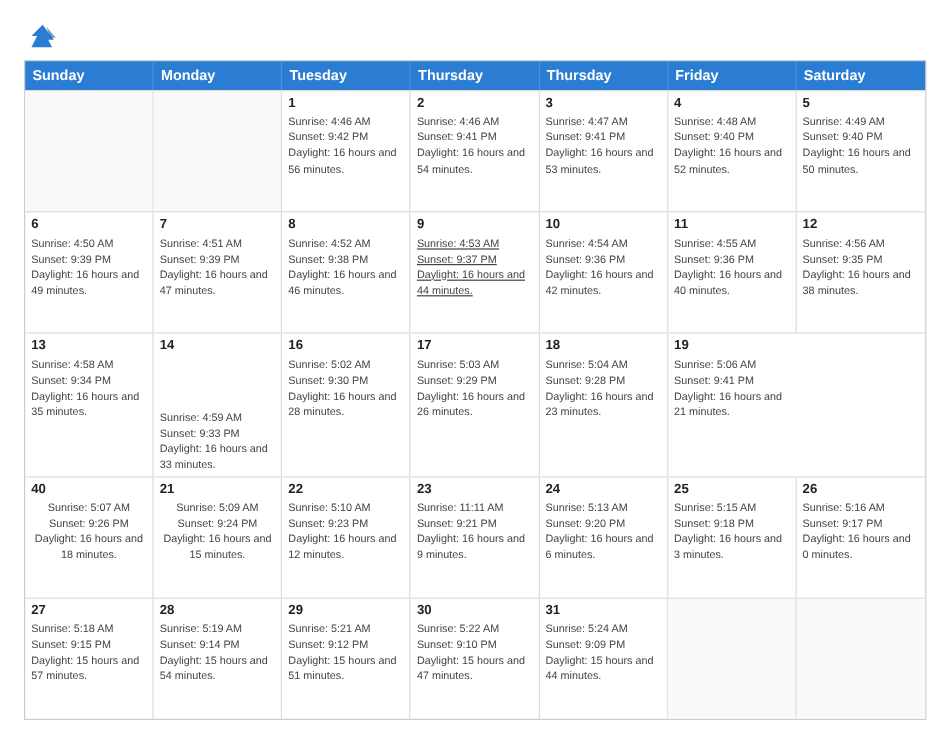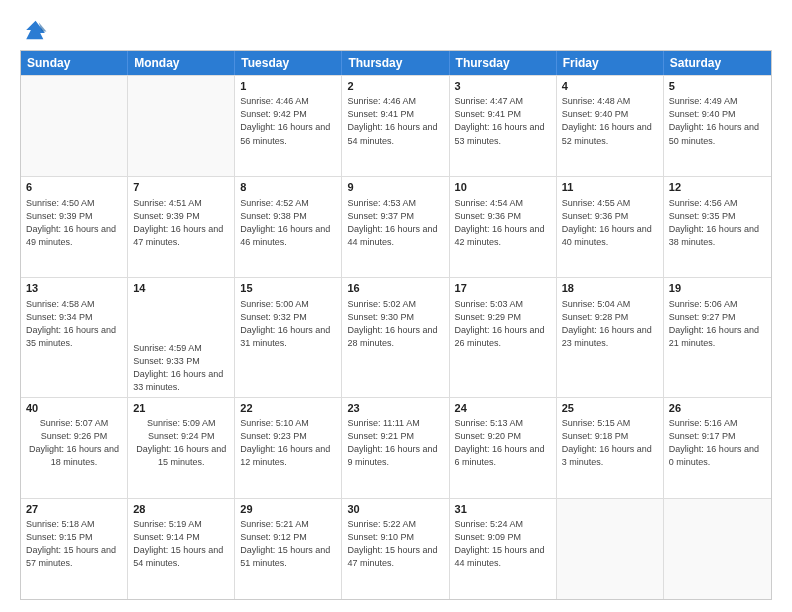--- a/index.html
+++ b/index.html
@@ -193,21 +193,21 @@
 Daylight: 16 hours and 47 minutes.</div>
           </div>
           <div class="cal-cell">
             <div class="day-num">8</div>
             <div class="cell-info" style="white-space: pre-line;">Sunrise: 4:52 AM
 Sunset: 9:38 PM
 Daylight: 16 hours and 46 minutes.</div>
           </div>
           <div class="cal-cell">
             <div class="day-num">9</div>
-            <div class="cell-info" style="white-space: pre-line;">Sunrise: 4:53 AM
+            <div class="cell-info" style="white-space: pre-line; text-decoration: underline;">Sunrise: 4:53 AM
 Sunset: 9:37 PM
 Daylight: 16 hours and 44 minutes.</div>
           </div>
           <div class="cal-cell">
             <div class="day-num">10</div>
             <div class="cell-info" style="white-space: pre-line;">Sunrise: 4:54 AM
 Sunset: 9:36 PM
 Daylight: 16 hours and 42 minutes.</div>
           </div>
           <div class="cal-cell">
@@ -230,47 +230,41 @@
 Sunset: 9:34 PM
 Daylight: 16 hours and 35 minutes.</div>
           </div>
           <div class="cal-cell">
             <div class="day-num">14</div>
             <div class="cell-info" style="white-space: pre-line; margin-top: 45px;">Sunrise: 4:59 AM
 Sunset: 9:33 PM
 Daylight: 16 hours and 33 minutes.</div>
           </div>
           <div class="cal-cell">
-            <div class="day-num">15</div>
-            <div class="cell-info" style="white-space: pre-line;">Sunrise: 5:00 AM
-Sunset: 9:32 PM
-Daylight: 16 hours and 31 minutes.</div>
-          </div>
-          <div class="cal-cell">
             <div class="day-num">16</div>
             <div class="cell-info" style="white-space: pre-line;">Sunrise: 5:02 AM
 Sunset: 9:30 PM
 Daylight: 16 hours and 28 minutes.</div>
           </div>
           <div class="cal-cell">
             <div class="day-num">17</div>
             <div class="cell-info" style="white-space: pre-line;">Sunrise: 5:03 AM
 Sunset: 9:29 PM
 Daylight: 16 hours and 26 minutes.</div>
           </div>
           <div class="cal-cell">
             <div class="day-num">18</div>
             <div class="cell-info" style="white-space: pre-line;">Sunrise: 5:04 AM
 Sunset: 9:28 PM
 Daylight: 16 hours and 23 minutes.</div>
           </div>
           <div class="cal-cell">
             <div class="day-num">19</div>
             <div class="cell-info" style="white-space: pre-line;">Sunrise: 5:06 AM
-Sunset: 9:27 PM
+Sunset: 9:41 PM
 Daylight: 16 hours and 21 minutes.</div>
           </div>
         </div>
         <div class="cal-row">
           <div class="cal-cell">
             <div class="day-num">40</div>
             <div class="cell-info" style="white-space: pre-line; text-align: center;">Sunrise: 5:07 AM
 Sunset: 9:26 PM
 Daylight: 16 hours and 18 minutes.</div>
           </div>

